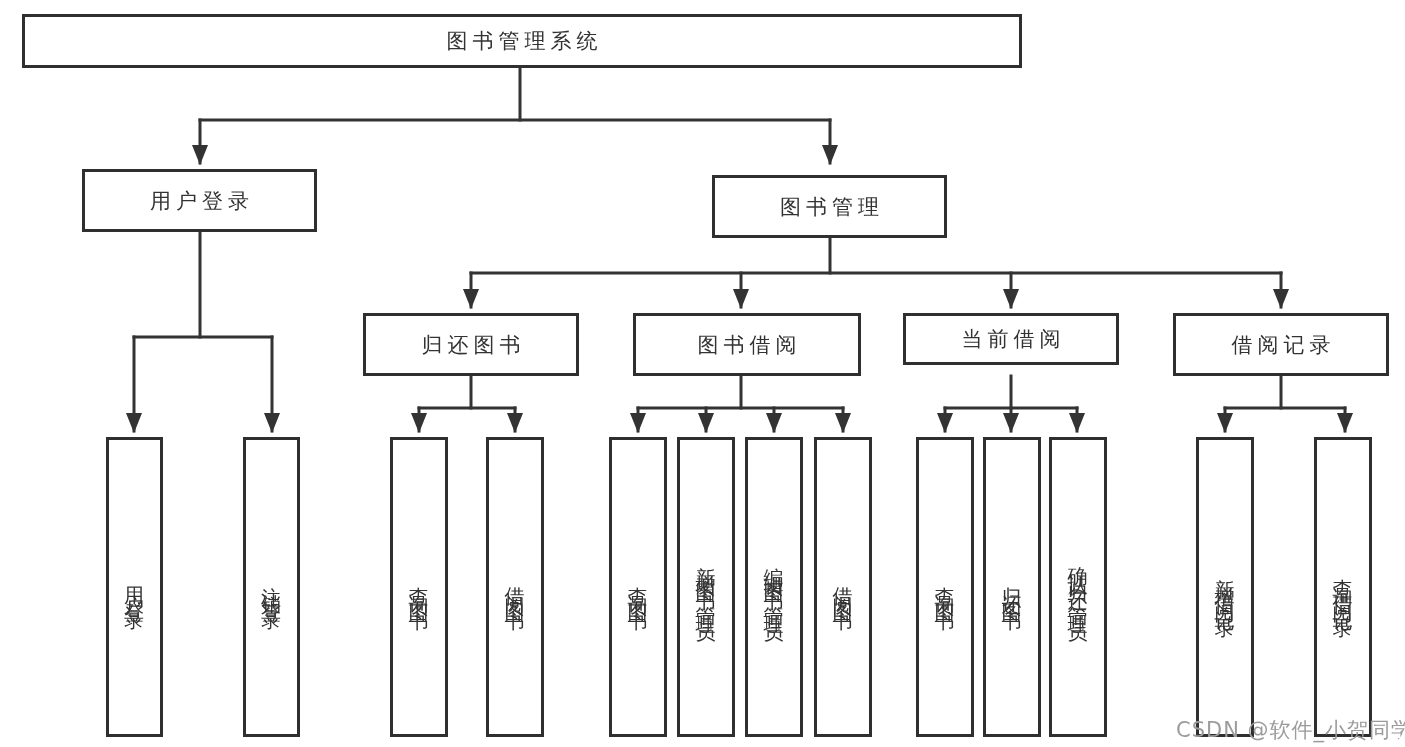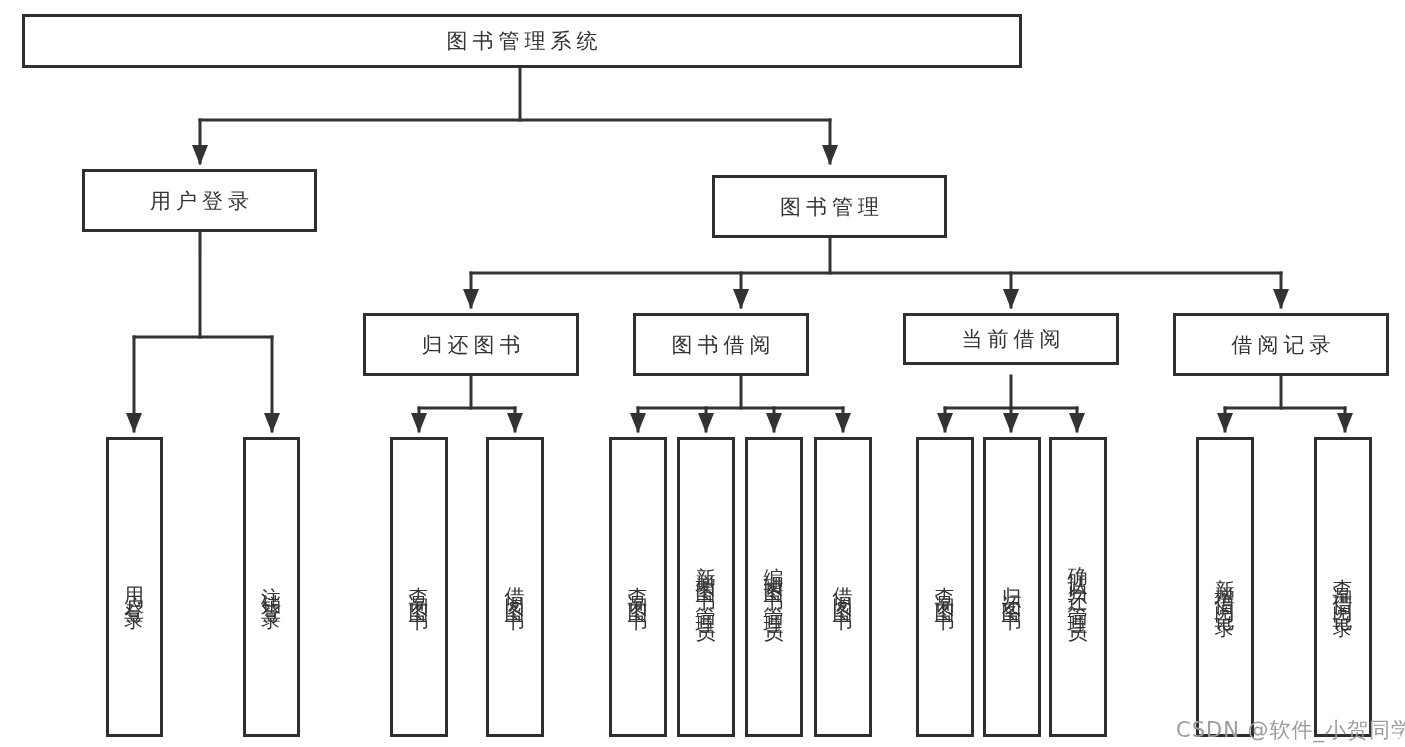--- a/index.html
+++ b/index.html
@@ -115,21 +115,21 @@
   <div class="node" style="left:82px;top:169px;width:235px;height:63px;">
     <span>用户登录</span>
   </div>
   <div class="node" style="left:712px;top:175px;width:235px;height:63px;">
     <span>图书管理</span>
   </div>
 
   <div class="node" style="left:363px;top:313px;width:216px;height:63px;">
     <span>归还图书</span>
   </div>
-  <div class="node" style="left:633px;top:313px;width:176px;height:63px;font-family:Liberation Mono, monospace;">
+  <div class="node" style="left:633px;top:313px;width:228px;height:63px;font-family:Liberation Mono, monospace;">
     <span>图书借阅</span>
   </div>
   <div class="node" style="left:903px;top:313px;width:216px;height:52px;">
     <span>当前借阅</span>
   </div>
   <div class="node" style="left:1173px;top:313px;width:216px;height:63px;">
     <span>借阅记录</span>
   </div>
 
   <div class="node leaf" style="left:106px;width:57px;">

